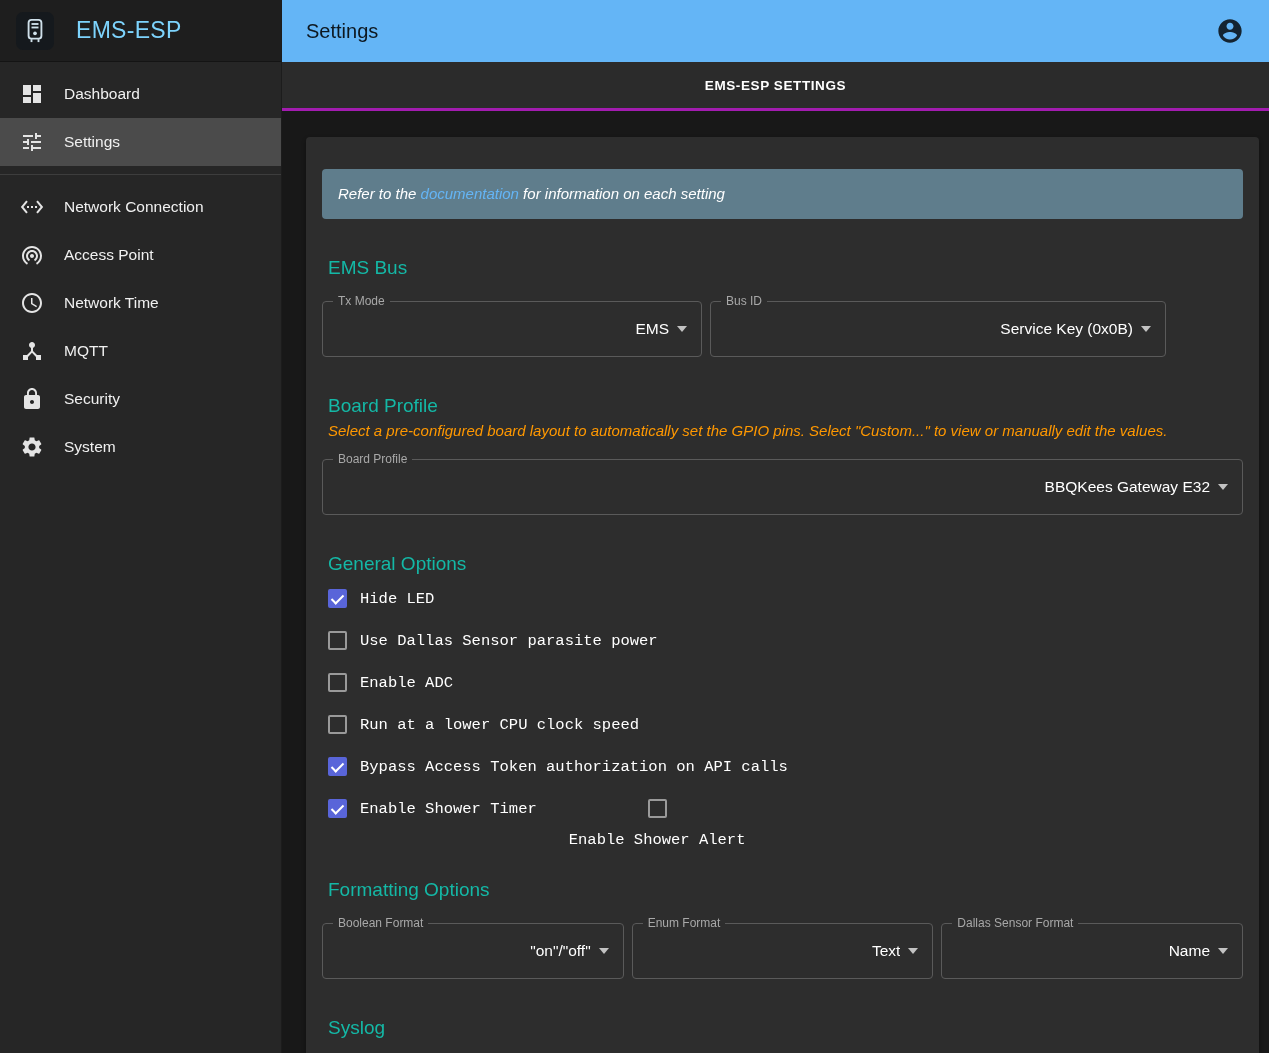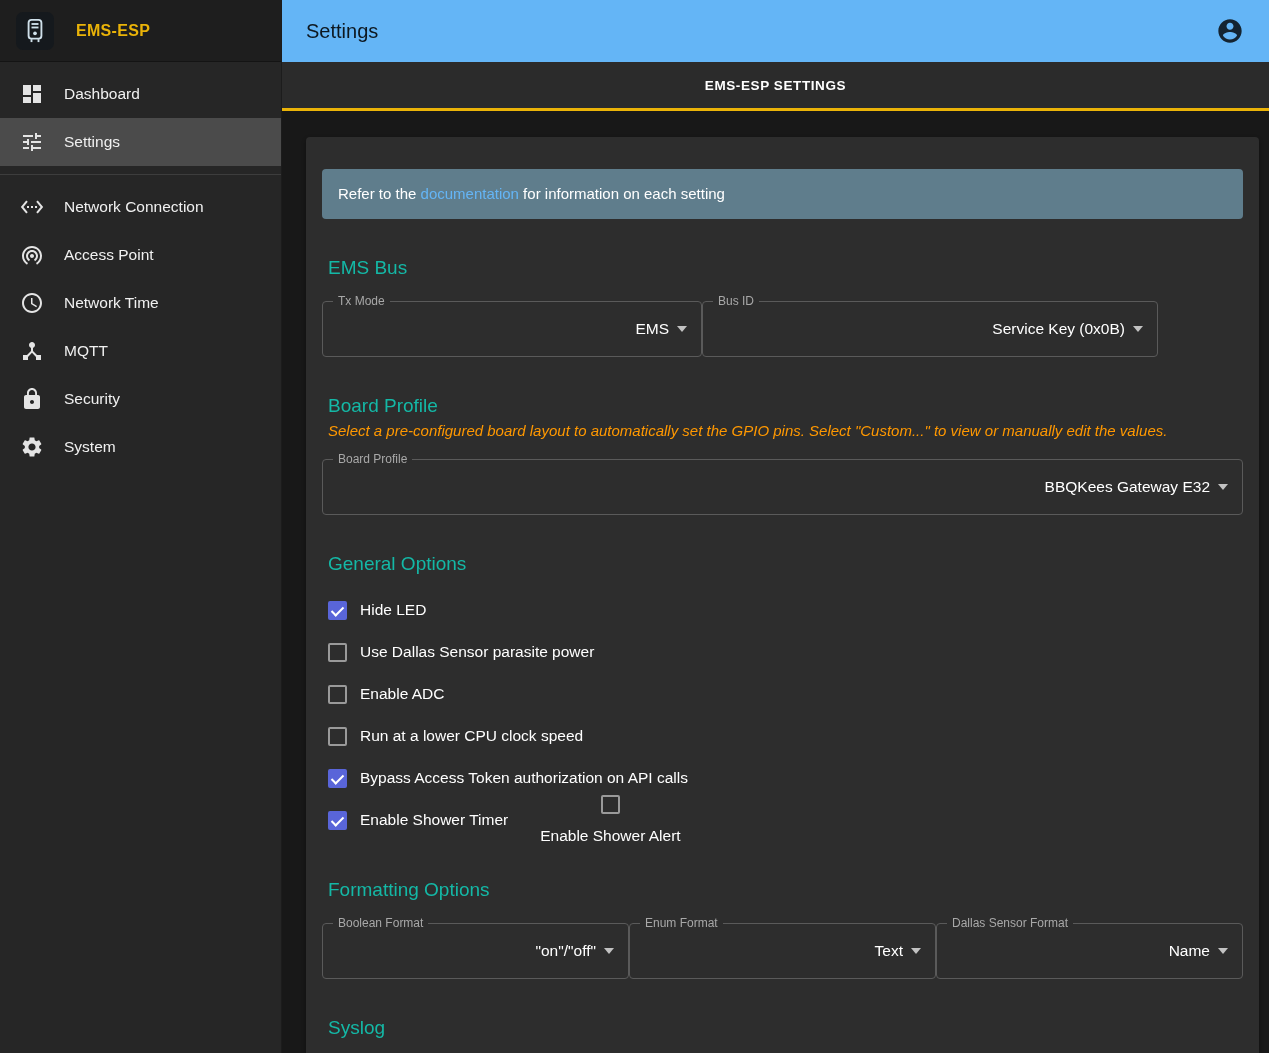--- a/index.html
+++ b/index.html
@@ -7,77 +7,77 @@
     font-family:"Liberation Sans", sans-serif; }
   .app { display:flex; width:100%; height:100%; }
 
   
   .sidebar { width:282px; min-width:282px; background:#262626; height:100%;
     display:flex; flex-direction:column; border-right:1px solid #1c1c1c; }
   .sidebar-header { height:62px; min-height:62px; background:#1e1e1e; display:flex;
     align-items:center; padding:0 16px; gap:22px; border-bottom:1px solid #141414; }
   .logo-tile { width:38px; height:38px; border-radius:7px; background:#15191d;
     display:flex; align-items:center; justify-content:center; }
-  .app-title { color:#eab308; font-size:16px; font-weight:bold; letter-spacing:.3px; }
+  .app-title { color:#7dd3fc; font-size:23px; font-weight:normal; letter-spacing:.3px; }
   .nav-list { padding-top:8px; }
   .nav-item { height:48px; display:flex; align-items:center; padding:0 20px; gap:20px;
     cursor:pointer; color:#e8e8e8; }
   .nav-item.selected { background:#4b4b4b; }
   .nav-icon { width:24px; height:24px; display:flex; align-items:center; justify-content:center; }
   .nav-icon svg { width:24px; height:24px; fill:#e4e4e4; }
   .nav-label { font-size:15.5px; color:#f0f0f0; }
   .nav-divider { height:1px; background:#3d3d3d; margin:8px 0; border:0; }
 
   
   .main-col { flex:1; display:flex; flex-direction:column; height:100%; min-width:0; }
   .appbar { height:62px; min-height:62px; background:#64b5f6; display:flex;
     align-items:center; padding:0 24px; justify-content:space-between; }
   .appbar-title { font-size:20px; font-weight:500; color:rgba(0,0,0,.87); }
   .account-btn { width:30px; height:30px; display:flex; align-items:center;
     justify-content:center; cursor:pointer; }
   .account-btn svg { width:28px; height:28px; fill:rgba(0,0,0,.8); }
 
   .tabbar { height:49px; min-height:49px; background:#2b2b2b; display:flex;
-    align-items:center; justify-content:center; border-bottom:3px solid #eab308; }
+    align-items:center; justify-content:center; border-bottom:3px solid #a21caf; }
   .tab { color:#ffffff; font-size:13.5px; font-weight:bold; letter-spacing:.6px;
     text-transform:uppercase; cursor:pointer; }
 
   .content { flex:1; background:#181818; overflow:hidden; }
   .card { background:#2d2d2d; border-radius:4px; margin:26px 10px 0 24px;
     padding:16px 16px 40px 16px; min-height:980px;
     box-shadow:0 2px 4px rgba(0,0,0,.4); }
 
   
   .alert { background:#5f7d8c; border-radius:4px; margin:16px 0 0 0;
-    padding:13px 16px; color:#ffffff; font-size:15px; line-height:24px; }
+    padding:13px 16px; color:#ffffff; font-size:15px; font-style:italic; line-height:24px; }
   .alert a { color:#64b5f6; text-decoration:none; cursor:pointer; }
 
   
   .section-title { color:#14b8a6; font-size:19px; font-weight:normal; margin:38px 0 0 6px; }
   .note { color:#ff9800; font-size:15px; font-style:italic; margin:5px 0 0 6px; }
 
-  .field-row { display:flex; margin-top:22px; }
+  .field-row { display:flex; gap:8px; margin-top:22px; }
   .field-row.formatting { }
   .field { position:relative; height:56px; border:1px solid #5a5a5a; border-radius:4px;
     display:flex; align-items:center; padding:0 14px; cursor:pointer; background:#2d2d2d; }
   .field-label { position:absolute; top:-8px; left:10px; background:#2d2d2d;
     padding:0 5px; font-size:12px; color:#a8a8a8; line-height:14px; }
   .field-value { color:#ffffff; font-size:15.5px; font-weight:500; flex:1;
     white-space:nowrap; overflow:hidden;text-align:right; }
   .arrow { width:0; height:0; border-left:5px solid transparent;
     border-right:5px solid transparent; border-top:6px solid #c2c2c2; margin-left:8px; }
 
   .w-txmode { width:380px; }
   .w-busid { width:456px; }
   .w-full { width:100%; }
   .field-row.formatting .field { flex:1; }
 
   
   .check-group { margin-top:14px; margin-left:6px; }
-  .check-row { height:42px; display:flex; align-items:center; }
+  .check-row { height:42px; display:flex; align-items:flex-start;font-family:Liberation Mono, monospace; }
   .check-pair { gap:8px; }
   .check-item { display:flex; align-items:center; gap:13px; cursor:pointer; }
   .check-item + .check-item { margin-left:24px;flex-direction:column; }
   .checkbox { width:19px; height:19px; border:2px solid #9a9a9a; border-radius:2px;
     background:transparent; display:flex; align-items:flex-start; justify-content:center; }
   .checkbox.checked { background:#5965d9; border-color:#5965d9; }
   .checkbox.checked::after { content:""; display:block; width:5px; height:10px;
     border:solid #fff; border-width:0 2px 2px 0; transform:rotate(45deg); margin-top:1px; }
   .check-label { color:#ffffff; font-size:15.5px; }
 </style>

